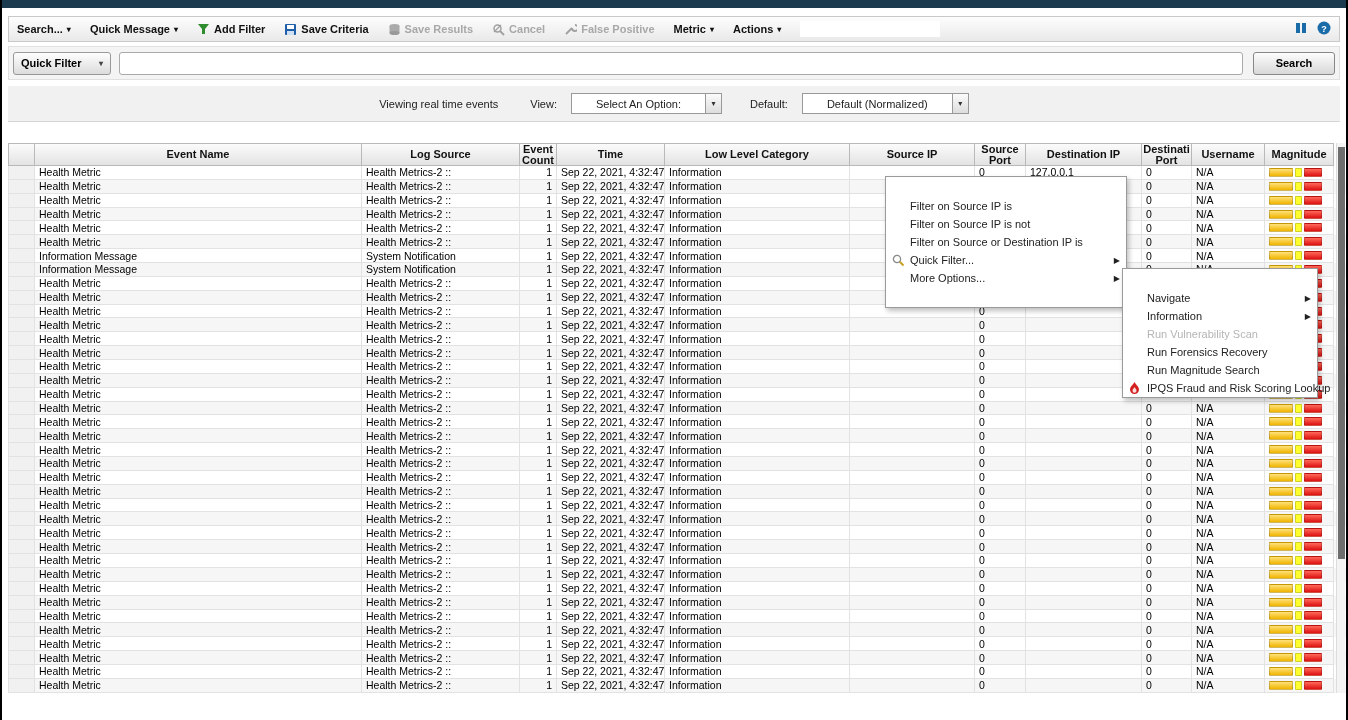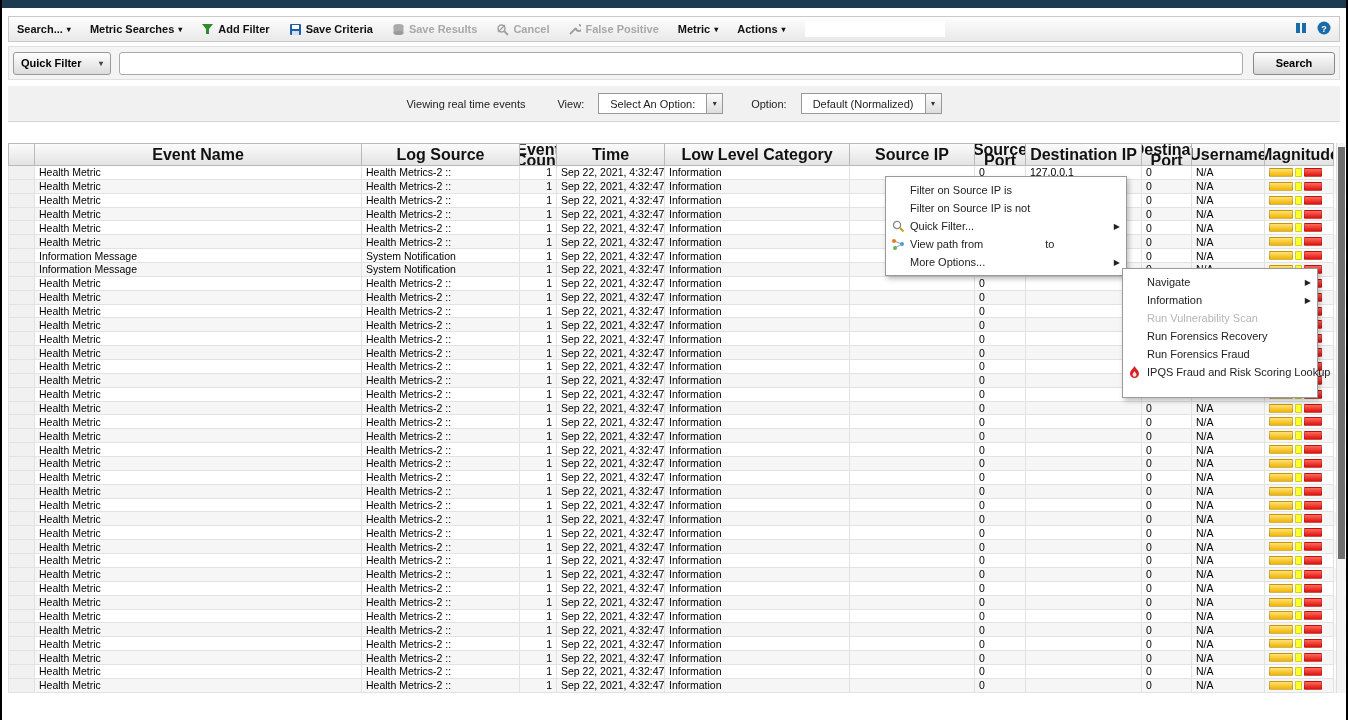--- a/index.html
+++ b/index.html
@@ -32,28 +32,28 @@
     background:#fff; font-size:11px; padding:0 6px; outline:none; }
   .search-btn { margin-left:10px; width:82px; height:23px; background:linear-gradient(#fdfdfd,#d8d8d8);
     border:1px solid #888; border-radius:3px; font-size:11px; font-weight:bold; cursor:pointer; }
 
   
   .view-panel { position:absolute; top:86px; left:8px; right:8px; height:36px; background:#f1f1f1;
     border-bottom:1px solid #d5d5d5; display:flex; align-items:center; justify-content:center; gap:14px; font-size:11px; color:#222; }
   .vp-label { font-size:11px; }
   .select { display:flex; align-items:stretch; height:21px; cursor:pointer; }
   .select .box { background:#fff; border:1px solid #999; border-right:none; display:flex; align-items:center;
-    padding:0 11px; font-size:11px; min-width:96px; }
+    padding:0 24px; font-size:11px; min-width:96px; }
   .select .arrow { width:17px; background:linear-gradient(#fbfbfb,#ddd); border:1px solid #999;
     display:flex; align-items:center; justify-content:center; font-size:8px; color:#333; }
 
   
   .grid-header { position:absolute; top:143px; left:8px; width:1326px; height:23px; display:flex; z-index:2; }
   .gh-cell { background:linear-gradient(#fbfbfb,#e3e3e3); border:1px solid #b9b9b9; border-left:none;
-    font-size:16px; font-weight:bold; display:flex; align-items:center; justify-content:center; text-align:center;
+    font-size:11px; font-weight:bold; display:flex; align-items:center; justify-content:center; text-align:center;
     white-space:pre-line; line-height:11px; color:#111; overflow:hidden; cursor:pointer; }
   .gh-cell:first-child { border-left:1px solid #b9b9b9; }
   .grid-body { position:absolute; top:166px; left:8px; width:1346px; height:527px; overflow:hidden; z-index:1;text-align:right; }
   .g-row { display:flex; height:13.87px; background:#fff; cursor:pointer; }
   .g-row.alt { background:#f6f6f6; }
   .g-cell { border-right:1px solid #e2e2e2; border-bottom:1px solid #e2e2e2; font-size:10.5px; color:#000;
     padding:0 4px; white-space:nowrap; overflow:hidden; display:flex; align-items:center; }
   .g-cell.first { border-left:1px solid #e2e2e2; background:#f1f1f1; }
   .g-cell.num { justify-content:flex-end; }
   .c-select{width:27px;} .c-event-name{width:327px;} .c-log-source{width:158px;} .c-event-count{width:37px;}
@@ -61,21 +61,21 @@
   .c-destination-ip{width:116px;} .c-destination-port{width:50px;} .c-username{width:73px;} .c-magnitude{width:69px;}
   .mag-bar { display:flex; align-items:center; gap:2px; }
   .mag-seg { height:9px; border:1px solid rgba(0,0,0,0.18); border-radius:1px; }
 
   
   .vscroll { position:absolute; top:143px; left:1336px; width:9px; height:550px; background:#f4f4f4; border-left:1px solid #ddd; z-index:3; }
   .vscroll .thumb { position:absolute; top:4px; left:1px; width:7px; height:412px; background:#6e6e6e; }
 
   
   .menu { position:absolute; background:#fff; border:1px solid #9a9a9a; box-shadow:2px 3px 5px rgba(0,0,0,0.25);
-    z-index:20; padding:4px 0; font-size:11px; color:#222; }
+    z-index:20; padding:20px 0; font-size:11px; color:#222; }
   .menu-item { position:relative; height:18px; display:flex; align-items:center; padding-left:24px; padding-right:16px; cursor:pointer; white-space:nowrap; }
   .menu-item.disabled { color:#b5b5b5; cursor:default; }
   .menu-item .mi-icon { position:absolute; left:5px; top:2px; }
   .menu-item .mi-arrow { position:absolute; right:6px; font-size:8px; color:#222; }
   .menu-item .mi-gap { display:inline-block; width:62px; }
 
   
   .status-bar { position:absolute; top:693px; left:0; width:1348px; height:21px; background:#f2f2f2;
     border-top:1px solid #bbb; border-bottom:2px solid #595959; display:flex; align-items:center;
     padding-left:10px; font-size:11px; color:#222; z-index:10; }
@@ -87,21 +87,21 @@
   <div class="edge left"></div>
   <div class="edge right"></div>
   <div class="top-strip" style="background: rgb(28, 59, 78);"></div>
 
   <div class="toolbar" id="toolbar">
       <div class="tb-item">
         <span>Search...</span>
         <span class="caret">▾</span>
       </div>
       <div class="tb-item">
-        <span>Metric Searches</span>
+        <span>Quick Message</span>
         <span class="caret">▾</span>
       </div>
       <div class="tb-item">
         <span class="icon">
           <svg width="13" height="13">
             <polygon points="1,1 12,1 8,6 8,11 5,11 5,6" fill="#2e8b2e"></polygon>
           </svg>
         </span>
         <span>Add Filter</span>
       </div>
@@ -178,21 +178,21 @@
     <button class="search-btn">Search</button>
   </div>
 
   <div class="view-panel">
     <span class="vp-label" style="margin-right:18px;">Viewing real time events</span>
     <span class="vp-label">View:</span>
     <div class="select">
       <div class="box">Select An Option:</div>
       <div class="arrow">▾</div>
     </div>
-    <span class="vp-label" style="margin-left:14px;">Option:</span>
+    <span class="vp-label" style="margin-left:14px;">Default:</span>
     <div class="select">
       <div class="box">Default (Normalized)</div>
       <div class="arrow">▾</div>
     </div>
   </div>
 
   <div class="grid-header" id="grid-header">
       <div class="gh-cell c-select"></div>
       <div class="gh-cell c-event-name">Event Name</div>
       <div class="gh-cell c-log-source">Log Source</div>
@@ -977,65 +977,54 @@
   </div>
 
   <div class="menu" id="ctx-menu" style="left:885px; top:176px; width:242px;">
       <div class="menu-item">
         <span>Filter on Source IP is</span>
       </div>
       <div class="menu-item">
         <span>Filter on Source IP is not</span>
       </div>
       <div class="menu-item">
+        <span>Filter on Source or Destination IP is</span>
+      </div>
+      <div class="menu-item">
         <span class="icon mi-icon">
           <svg width="14" height="14">
             <circle cx="6" cy="6" r="3.6" fill="none" stroke="#888" stroke-width="1.3"></circle>
             <line x1="8.8" y1="8.8" x2="12.5" y2="12.5" stroke="#caa022" stroke-width="2"></line>
           </svg>
         </span>
         <span>Quick Filter...</span>
         <span class="mi-arrow">▶</span>
       </div>
       <div class="menu-item">
-        <span class="icon mi-icon">
-          <svg width="14" height="14">
-            <line x1="3" y1="4" x2="11" y2="7" stroke="#999" stroke-width="1"></line>
-            <line x1="11" y1="7" x2="4" y2="11" stroke="#999" stroke-width="1"></line>
-            <circle cx="3" cy="4" r="2" fill="#e07b2a"></circle>
-            <circle cx="11" cy="7" r="2" fill="#4aa0d5"></circle>
-            <circle cx="4" cy="11" r="2" fill="#5cb85c"></circle>
-          </svg>
-        </span>
-        <span>View path from</span>
-        <span class="mi-gap"></span>
-        <span>to</span>
-      </div>
-      <div class="menu-item">
         <span>More Options...</span>
         <span class="mi-arrow">▶</span>
       </div>
     </div>
   <div class="menu" id="sub-menu" style="left:1122px; top:268px; width:196px; height:130px;">
       <div class="menu-item">
         <span>Navigate</span>
         <span class="mi-arrow">▶</span>
       </div>
       <div class="menu-item">
         <span>Information</span>
         <span class="mi-arrow">▶</span>
       </div>
       <div class="menu-item disabled">
         <span>Run Vulnerability Scan</span>
       </div>
       <div class="menu-item">
         <span>Run Forensics Recovery</span>
       </div>
       <div class="menu-item">
-        <span>Run Forensics Fraud</span>
+        <span>Run Magnitude Search</span>
       </div>
       <div class="menu-item">
         <span class="icon mi-icon">
           <svg width="13" height="14">
             <path d="M6.5,1 C4.5,4.5 2,5.5 2,8.8 a4.5,4.2 0 0,0 9,0 C11,5.5 8.5,4.5 6.5,1" fill="#d42020"></path>
             <path d="M6.5,6 C5.5,8 4.5,8.2 4.5,9.8 a2,2 0 0,0 4,0 C8.5,8.2 7.5,8 6.5,6" fill="#fff" opacity="0.85"></path>
           </svg>
         </span>
         <span>IPQS Fraud and Risk Scoring Lookup</span>
       </div>

